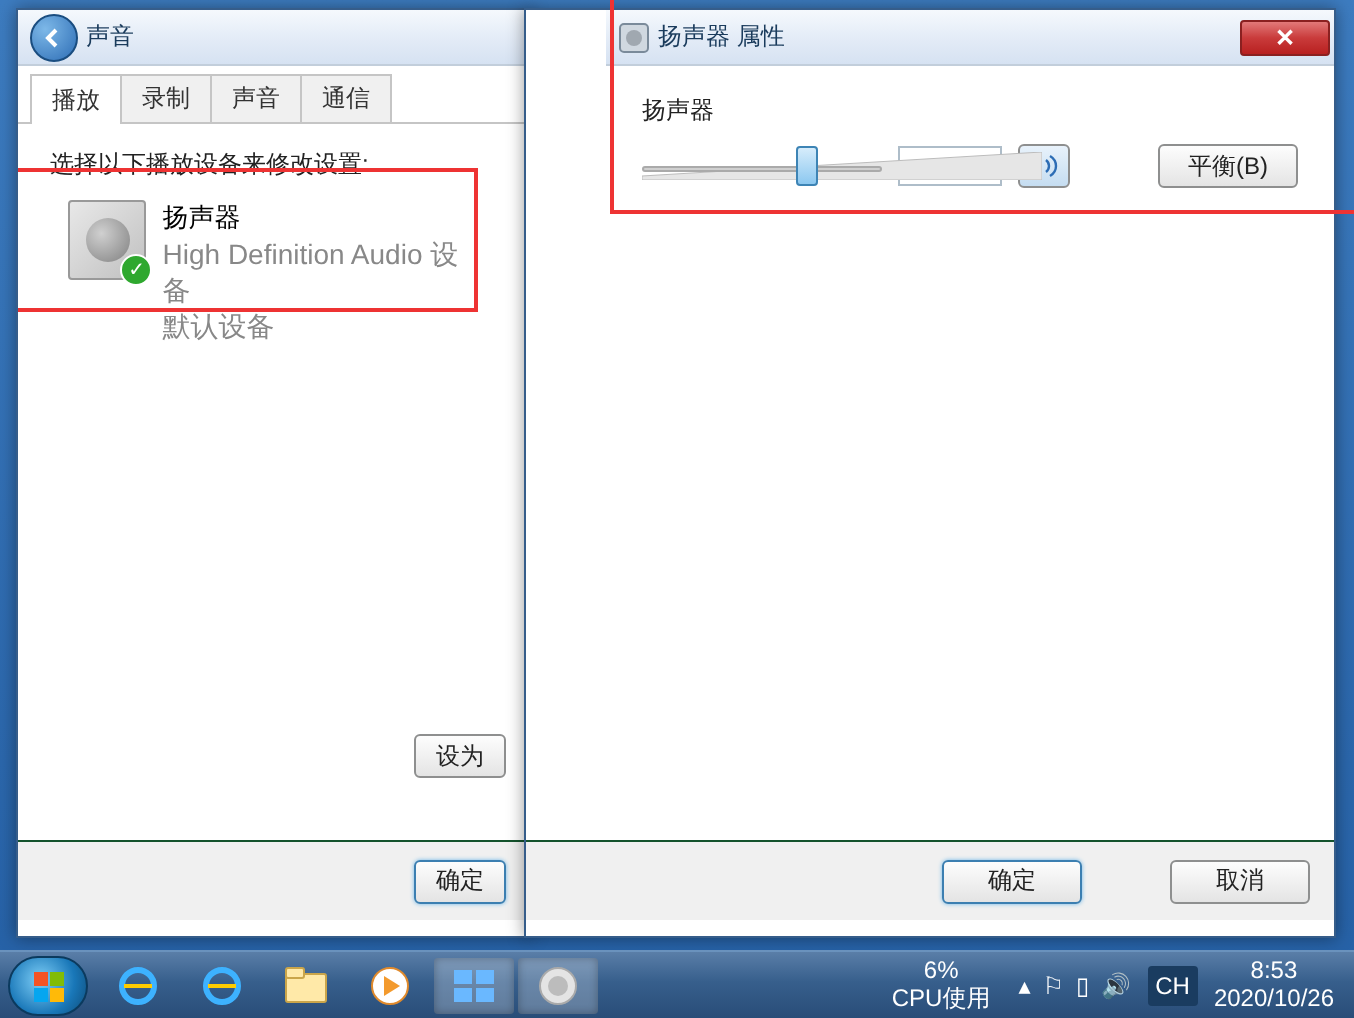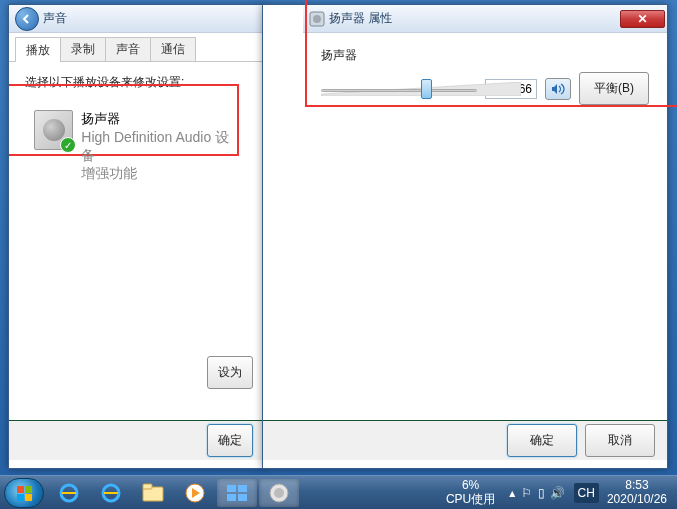--- a/index.html
+++ b/index.html
@@ -10,30 +10,30 @@
 .title-icon { width: 16px; height: 16px; margin-right: 4px; }
 .title-text { flex: 1; color: #1a3b5c; font-size: 12px; }
 .close-btn { width: 45px; height: 18px; background: linear-gradient(180deg, #e27979 0%, #c93b3b 50%, #b82020 100%); border: 1px solid #8a2020; border-radius: 2px; color: #fff; display: flex; align-items: center; justify-content: center; font-size: 10px; cursor: pointer; }
 .close-x { font-family: Arial; font-weight: bold; }
 .back-btn { width: 24px; height: 24px; border-radius: 50%; background: radial-gradient(circle at 30% 30%, #7db8e8, #2d6db5); border: 1px solid #1a4d80; display: flex; align-items: center; justify-content: center; color: #fff; margin-right: 4px; }
 .tab-strip { display: flex; background: #fff; padding: 2px 6px 0 6px; border-bottom: 1px solid #c5c5c5; height: 29px; align-items: flex-end; }
 .tab { padding: 3px 10px; border: 1px solid #c5c5c5; background: #f0f0f0; margin-right: -1px; cursor: pointer; position: relative; border-bottom: none; color: #333; }
 .tab.active { background: #fff; z-index: 2; padding-top: 4px; margin-bottom: -1px; }
 .content { padding: 12px 16px; height: calc(100% - 92px); background: #fff; overflow: hidden; position: relative; }
 .content-p { padding: 14px 18px; height: calc(100% - 92px); background: #fff; }
-.instruction { color: #222; margin-bottom: 10px; }
+.instruction { color: #222; }
 .device-item { display: flex; align-items: flex-start; padding: 8px; border: 1px solid transparent; position: relative; }
 .dev-highlight { position: absolute; border: 2px solid #ee3333; pointer-events: none; }
 .device-icon { width: 40px; height: 40px; background: linear-gradient(135deg, #e8e8e8, #c0c0c0); border: 1px solid #999; border-radius: 2px; margin-right: 8px; position: relative; }
 .device-icon::after { content: ""; position: absolute; width: 22px; height: 22px; border-radius: 50%; background: radial-gradient(circle at 35% 35%, #d0d0d0, #808080); top: 8px; left: 8px; }
 .check-badge { position: absolute; bottom: -4px; right: -4px; width: 16px; height: 16px; border-radius: 50%; background: #2fa82f; border: 1px solid #fff; display: flex; align-items: center; justify-content: center; color: #fff; font-size: 10px; }
 .device-text .dname { color: #000; font-size: 13px; }
 .device-text .dsub { color: #888; font-size: 14px; line-height: 1.3; }
 .button-row { position: absolute; bottom: 8px; left: 0; right: 0; padding: 8px 12px; display: flex; gap: 8px; background: #f0f0f0; border-top: 1px solid #14532d; height: 40px; align-items: center; }
-.btn { min-width: 70px; height: 33px; background: linear-gradient(180deg, #fdfdfd, #e4e4e4); border: 1px solid #8e8f8f; border-radius: 3px; padding: 0 10px; cursor: pointer; color: #222; }
+.btn { min-width: 70px; height: 22px; background: linear-gradient(180deg, #fdfdfd, #e4e4e4); border: 1px solid #8e8f8f; border-radius: 3px; padding: 0 10px; cursor: pointer; color: #222; margin-left: 36px; }
 .btn.default { border: 1px solid #3c7fb1; box-shadow: 0 0 2px #6db7e8; }
 .slider-row { display: flex; align-items: center; gap: 8px; margin-top: 8px; }
 .slider-track { flex: 1; height: 22px; position: relative; }
 .track-line { position: absolute; top: 50%; left: 0; right: 0; height: 3px; background: #d0d0d0; border: 1px solid #aaa; border-radius: 2px; }
 .track-wedge { position: absolute; top: 4px; left: 0; right: 0; height: 14px; }
 .thumb { position: absolute; width: 11px; height: 20px; background: linear-gradient(180deg, #d6ecfb, #8cc8f0); border: 1px solid #3d84b5; border-radius: 2px; top: 1px; }
 .vol-input { width: 52px; height: 20px; border: 1px solid #aebdc9; text-align: right; padding: 0 4px; }
 .mute-btn { width: 26px; height: 22px; border: 1px solid #8e8f8f; background: linear-gradient(180deg, #e8f2fb, #c5ddf1); border-radius: 3px; display: flex; align-items: center; justify-content: center; color: #2d6db5; cursor: pointer; }
 .taskbar { position: absolute; bottom: 0; left: 0; right: 0; height: 34px; background: linear-gradient(180deg, #5a7ea8 0%, #375f8c 45%, #294d78 100%); display: flex; align-items: center; padding: 0 4px; border-top: 1px solid #6a92bd; }
 .start-orb { width: 40px; height: 30px; border-radius: 15px; background: radial-gradient(circle at 40% 40%, #7fcff7, #1977b8 60%, #0f4d7a); border: 1px solid #0b3a5e; margin-right: 4px; position: relative; cursor: pointer; }
@@ -70,21 +70,21 @@
 
       <div class="dev-highlight" style="left:-4px; top:22px; width:234px; height:72px;"></div>
 
       <div class="device-item">
         <div class="device-icon">
           <span class="check-badge">✓</span>
         </div>
         <div class="device-text">
           <div class="dname">扬声器</div>
           <div class="dsub">High Definition Audio 设备</div>
-          <div class="dsub">增强功能</div>
+          <div class="dsub">默认设备</div>
         </div>
       </div>
 
       <div style="position:absolute; bottom:44px; left:12px; right:12px; display:flex; gap:8px;">
         <span style="flex:1"></span>
         <button class="btn" style="min-width:30px;">设为</button>
       </div>
     </div>
     <div class="button-row" style="justify-content:flex-end;">
       <button class="btn default" style="min-width:40px;">确定</button>

